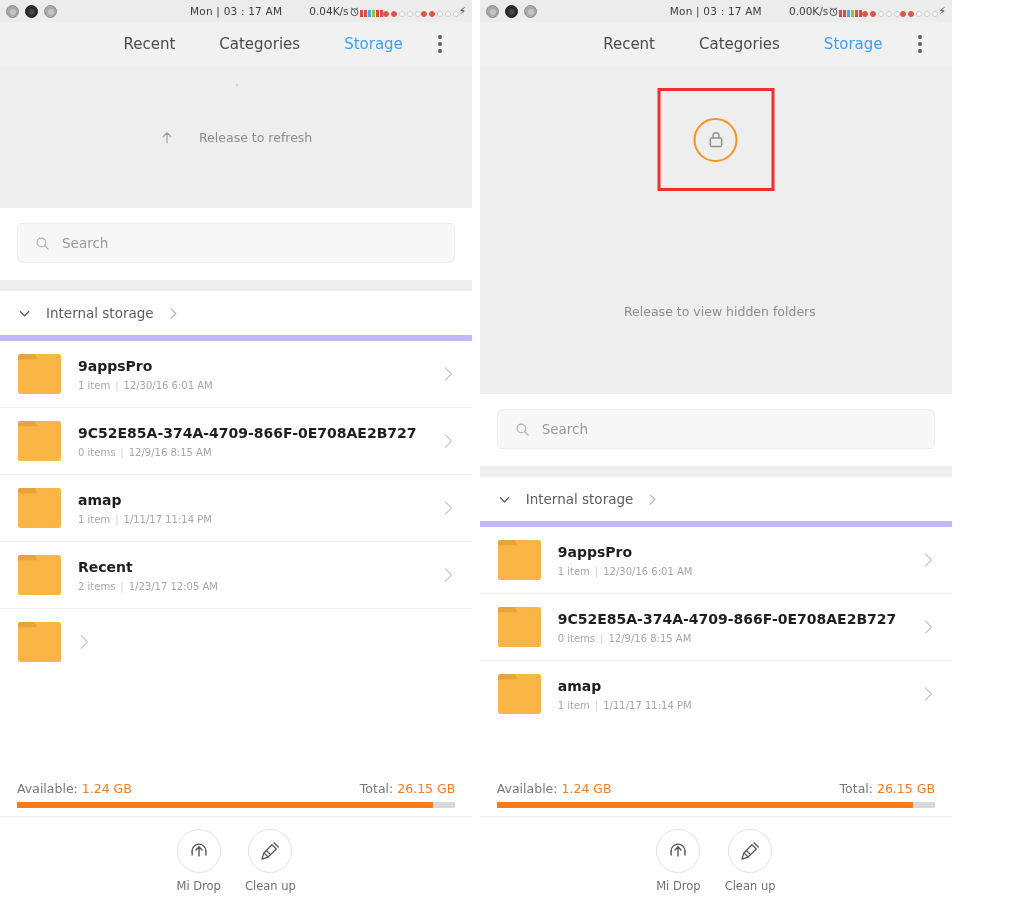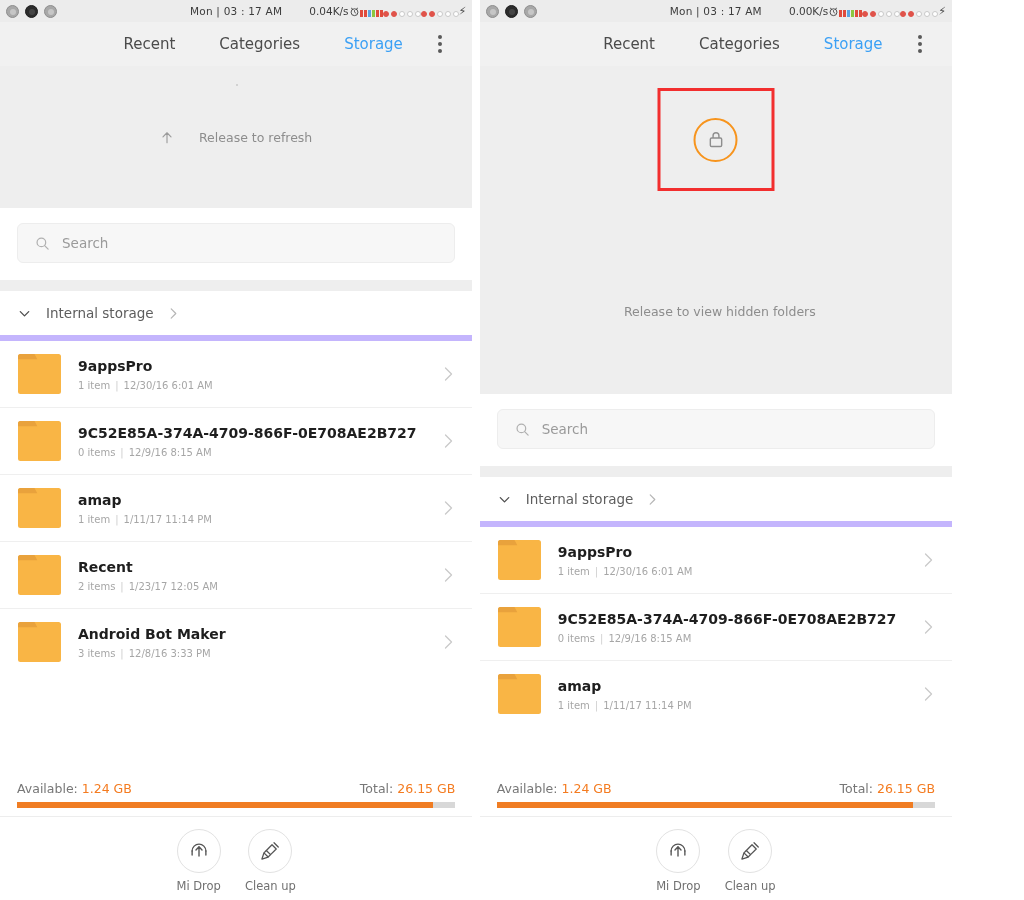--- a/index.html
+++ b/index.html
@@ -310,26 +310,20 @@
         <svg class="chev-right" viewBox="0 0 12 18">
           <path d="M3 3L9 9L3 15" stroke="#9e9e9e" stroke-width="1.3" fill="none" stroke-linecap="round" stroke-linejoin="round"></path>
         </svg>
       </div>
 
       <div class="row">
         <svg class="folder" viewBox="0 0 45 42">
           <path d="M1 3.5a2.5 2.5 0 0 1 2.5-2.5h38A2.5 2.5 0 0 1 44 3.5v35A2.5 2.5 0 0 1 41.5 41h-38A2.5 2.5 0 0 1 1 38.5z" fill="#f9b545"></path>
           <path d="M1 3.5a2.5 2.5 0 0 1 2.5-2.5h14l2.8 5.2H1z" style="fill:#e9a23c"></path>
         </svg>
-        <div class="row-texts">
-          <div class="row-name">Android Bot Maker</div>
-          <div class="row-meta">
-            <span>3 items</span><span class="sep">|</span><span>12/8/16 3:33 PM</span>
-          </div>
-        </div>
         <svg class="chev-right" viewBox="0 0 12 18">
           <path d="M3 3L9 9L3 15" stroke="#9e9e9e" stroke-width="1.3" fill="none" stroke-linecap="round" stroke-linejoin="round"></path>
         </svg>
       </div>
     </div>
 
     <div class="storage">
       <div class="storage-line">
         <span>
           <span>Available:</span>

